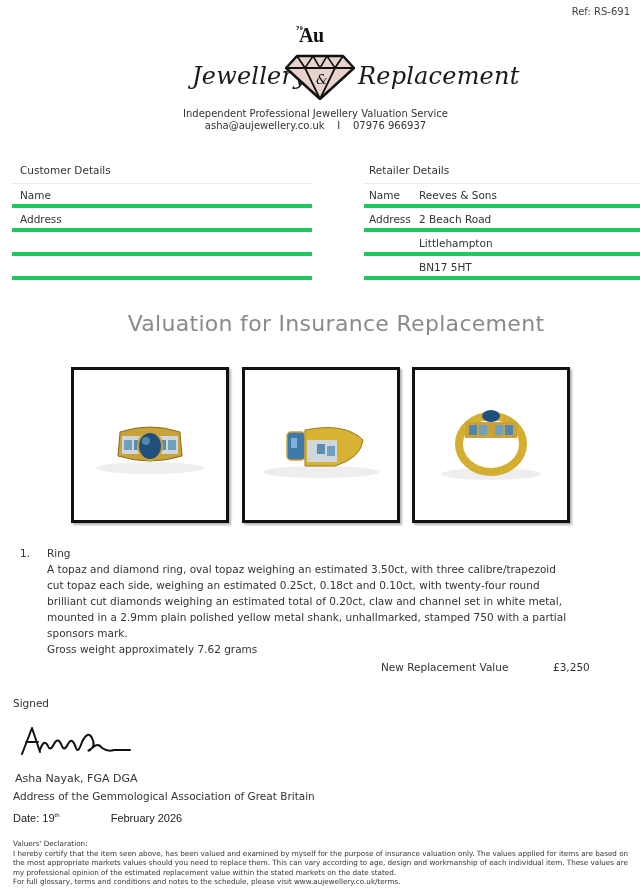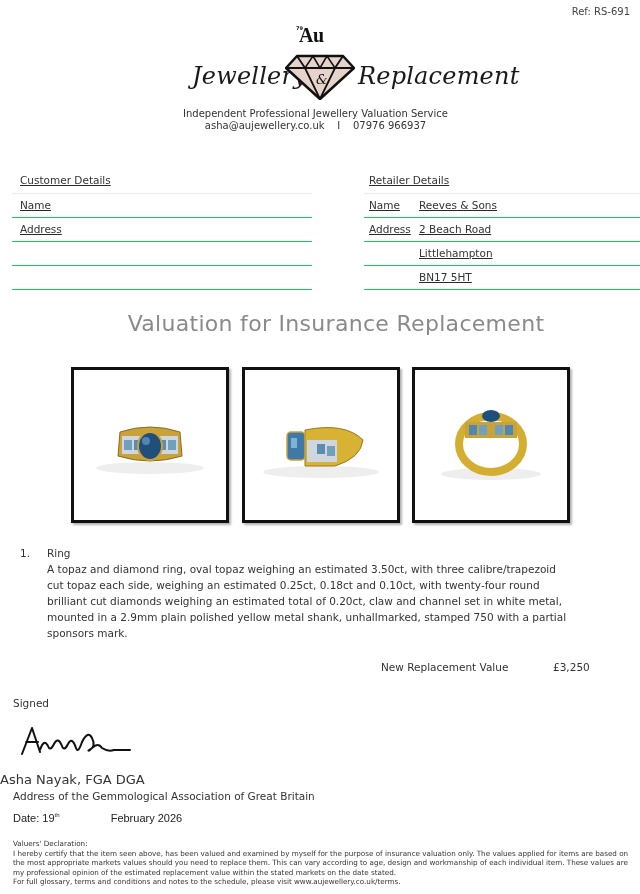--- a/index.html
+++ b/index.html
@@ -14,26 +14,26 @@
     .logo-left { left: 192px; }
     .logo-right { left: 358px; }
     .logo-au { position: absolute; top: 4px; left: 299px; font-family: Liberation Serif, serif; font-weight: bold; font-size: 20px; color: #111; letter-spacing: -0.5px; }
     .logo-num { position: absolute; top: 5px; left: 296px; font-size: 5px; font-weight: bold; color: #111; }
     .logo-diamond { position: absolute; top: 34px; left: 285px; width: 70px; height: 46px; }
 
     .tagline { position: absolute; top: 108px; left: 0; width: 631px; text-align: center; font-size: 10px; color: #333; line-height: 12px; }
     .tagline .contact { display: block; }
 
     
-    .details { position: absolute; top: 170px; text-decoration: underline; }
+    .details { position: absolute; top: 160px; }
     .details.customer { left: 12px; width: 300px; }
     .details.retailer { left: 332px; width: 295px; margin-left: 32px; }
     .details .heading { font-size: 10.5px; color: #333; height: 24px; line-height: 20px; padding-left: 8px; border-bottom: 1px solid #ececec; }
     .details.retailer .heading { padding-left: 5px; }
-    .details .row { height: 24px; line-height: 22px; border-bottom: 1px solid #22c55e; font-size: 10.5px; color: #333; display: flex; }
+    .details .row { height: 24px; line-height: 22px; border-bottom: 4px solid #22c55e; font-size: 10.5px; color: #333; display: flex; }
     .details.customer .row .lbl { padding-left: 8px; width: 80px; }
     .details.retailer .row .lbl { padding-left: 5px; width: 55px; }
     .details .row .val { flex: 1; }
 
     .title { position: absolute; top: 311px; left: 0; width: 672px; text-align: center; font-size: 22px; color: #8a8a8a; letter-spacing: 0.3px; font-weight: normal; }
 
     
     .photo { position: absolute; top: 367px; width: 158px; height: 156px; border: 3px solid #111; background: #fff; box-shadow: 2px 2px 2px rgba(0,0,0,0.3); overflow: hidden; }
     .photo svg { position: absolute; left: 0; top: 0; }
     .photo.p1 { left: 71px; }
@@ -44,21 +44,21 @@
     .item { position: absolute; top: 545px; left: 20px; width: 600px; font-size: 10.5px; color: #333; line-height: 16px; }
     .item-num { position: absolute; left: 0; top: 0; }
     .item-body { margin-left: 27px; }
     .item-desc { width: 520px; }
 
     .value-row { position: absolute; top: 661px; left: 381px; font-size: 10.5px; color: #333; }
     .value-row .amt { position: absolute; left: 172px; white-space: nowrap; }
 
     .signed { position: absolute; top: 697px; left: 13px; font-size: 10.5px; color: #333; }
     .signature { position: absolute; top: 724px; left: 18px; width: 120px; height: 34px; }
-    .signer-name { position: absolute; top: 772px; left: 0; font-size: 13px; color: #333; }
+    .signer-name { position: absolute; top: 772px; left: 15px; font-size: 11px; color: #333; }
     .signer-title { position: absolute; top: 790px; left: 13px; font-size: 10.5px; color: #333; }
     .date { position: absolute; top: 812px; left: 13px; font-family: "Liberation Sans", sans-serif; font-size: 11px; color: #222; }
     .date sup { font-size: 6px; }
 
     .declaration { position: absolute; top: 839px; left: 13px; width: 620px; font-size: 7.2px; line-height: 9.6px; color: #333; }
     .declaration p { margin: 0; }
   </style>
 </head>
 <body>
 
@@ -162,20 +162,21 @@
     <rect x="90" y="55" width="8" height="10" fill="#4f86b2"></rect>
     <ellipse cx="76" cy="46" rx="9" ry="6" fill="#1f4f7a"></ellipse>
   </svg>
 </div>
 
 <div class="item">
   <span class="item-num">1.</span>
   <div class="item-body">
     <div>Ring</div>
     <div class="item-desc">A topaz and diamond ring, oval topaz weighing an estimated 3.50ct, with three calibre/trapezoid cut topaz each side, weighing an estimated 0.25ct, 0.18ct and 0.10ct, with twenty-four round brilliant cut diamonds weighing an estimated total of 0.20ct, claw and channel set in white metal, mounted in a 2.9mm plain polished yellow metal shank, unhallmarked, stamped 750 with a partial sponsors mark.</div>
+    <div>Gross weight approximately 7.62 grams</div>
   </div>
 </div>
 
 <div class="value-row">
   <span>New Replacement Value</span>
   <span class="amt">£3,250</span>
 </div>
 
 <div class="signed">Signed</div>
 <svg class="signature" viewBox="0 0 120 34">

